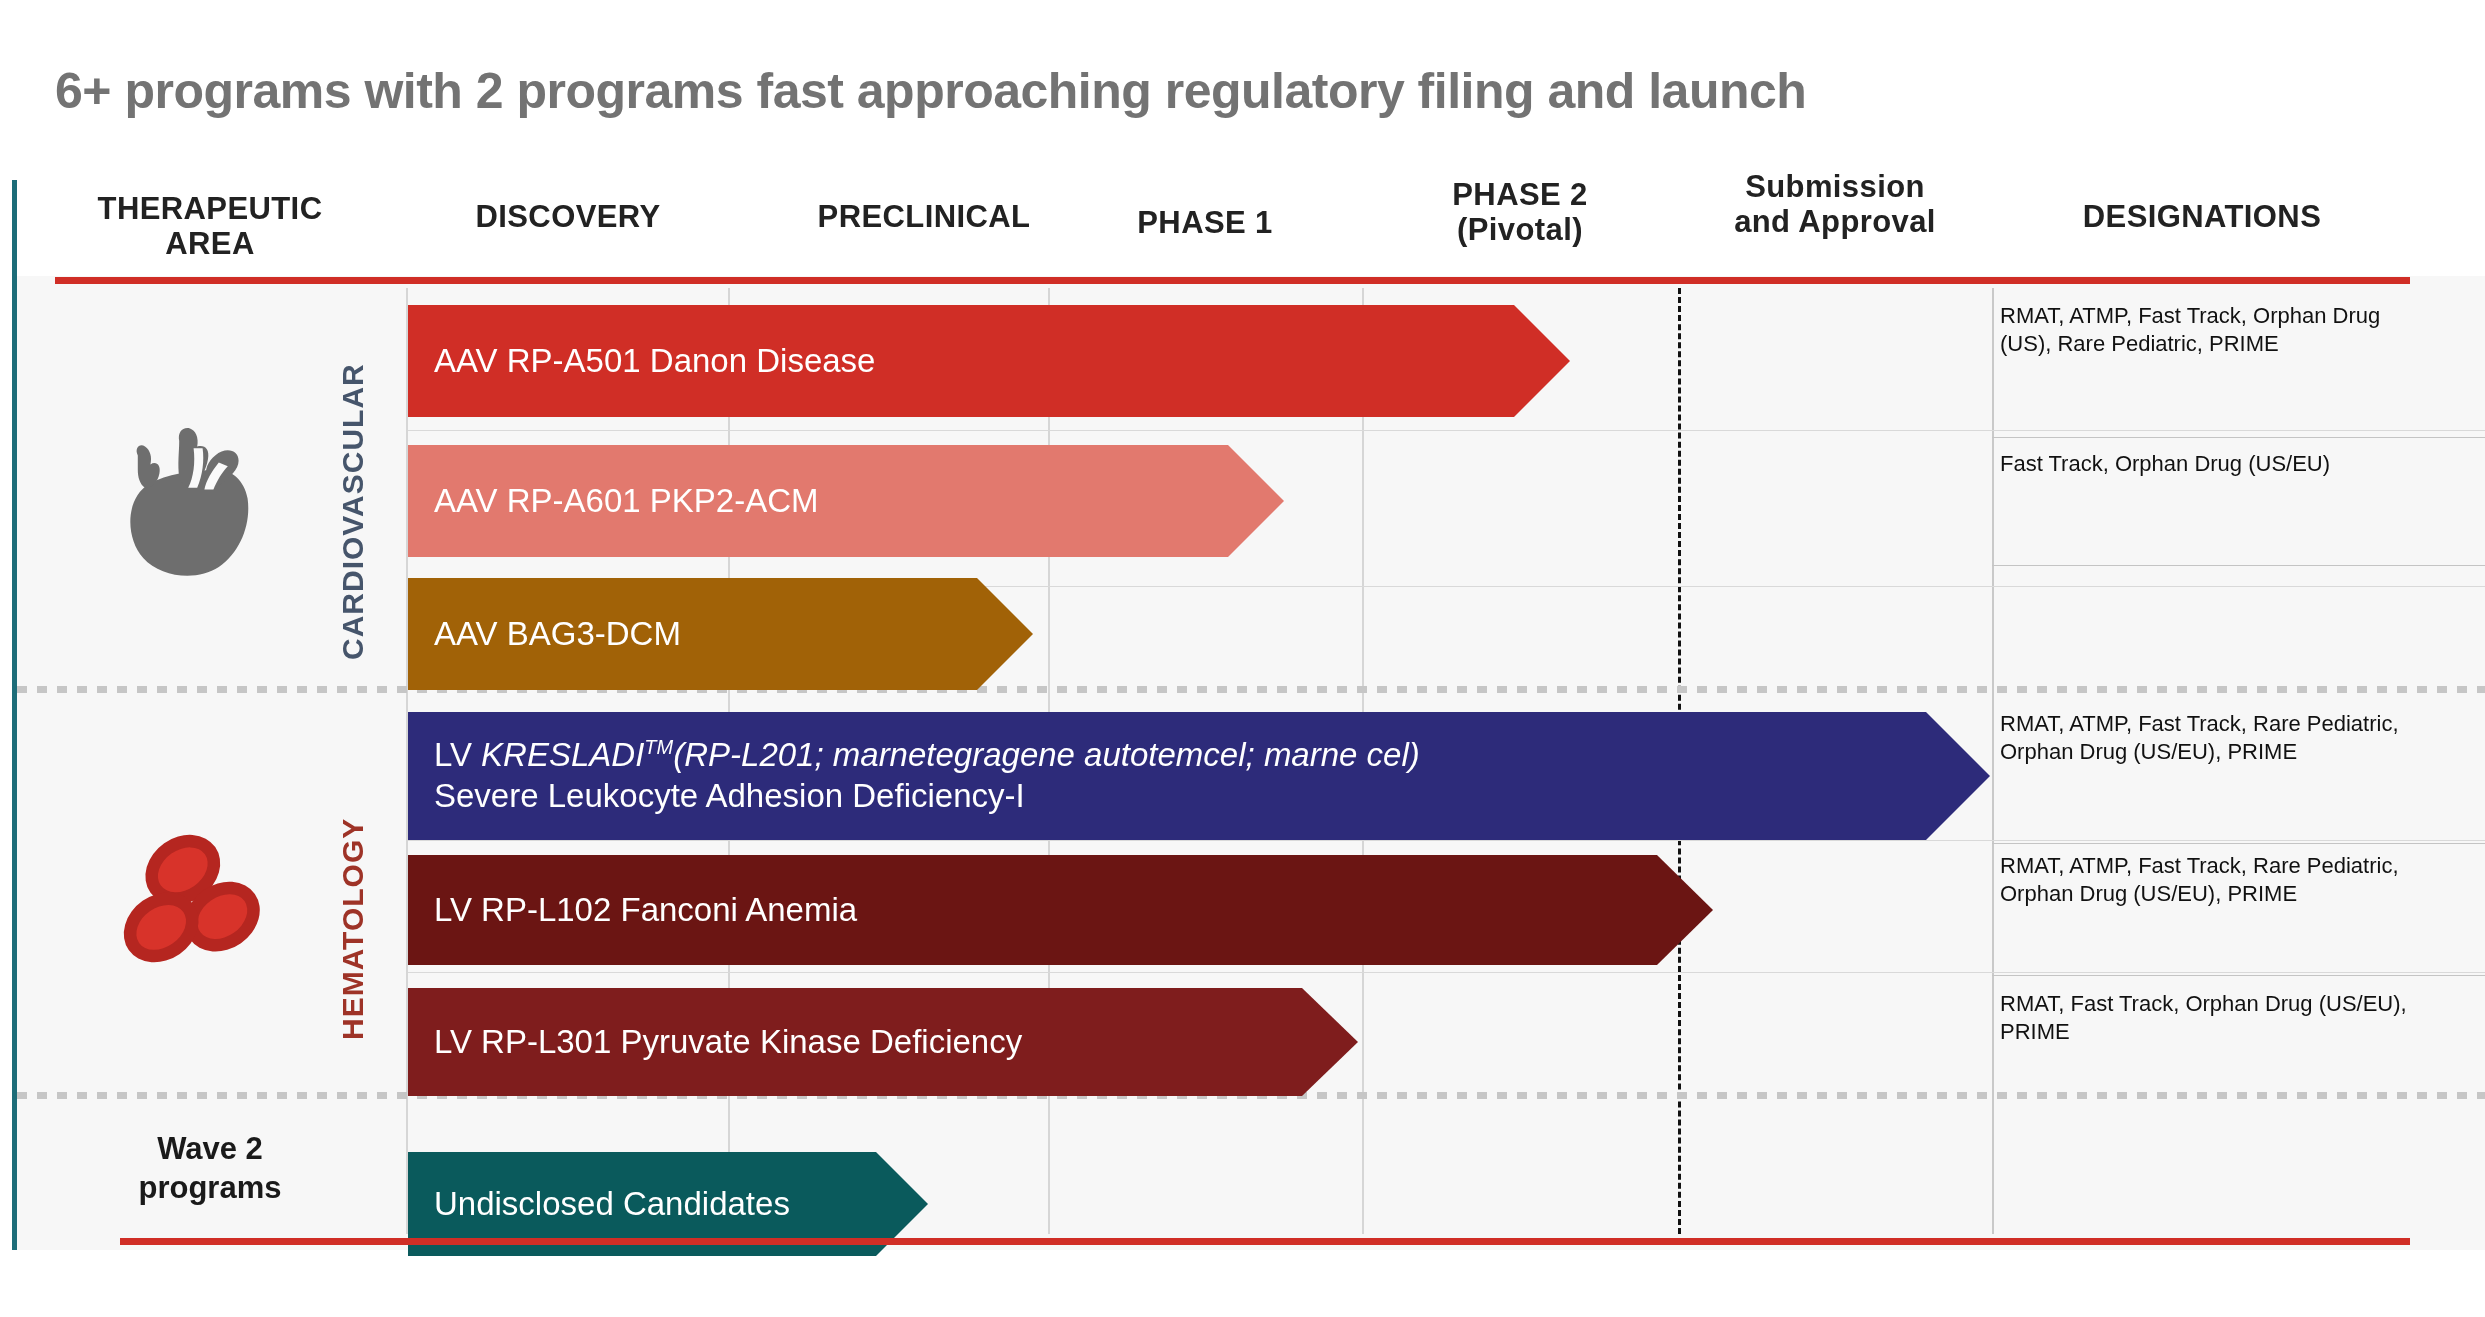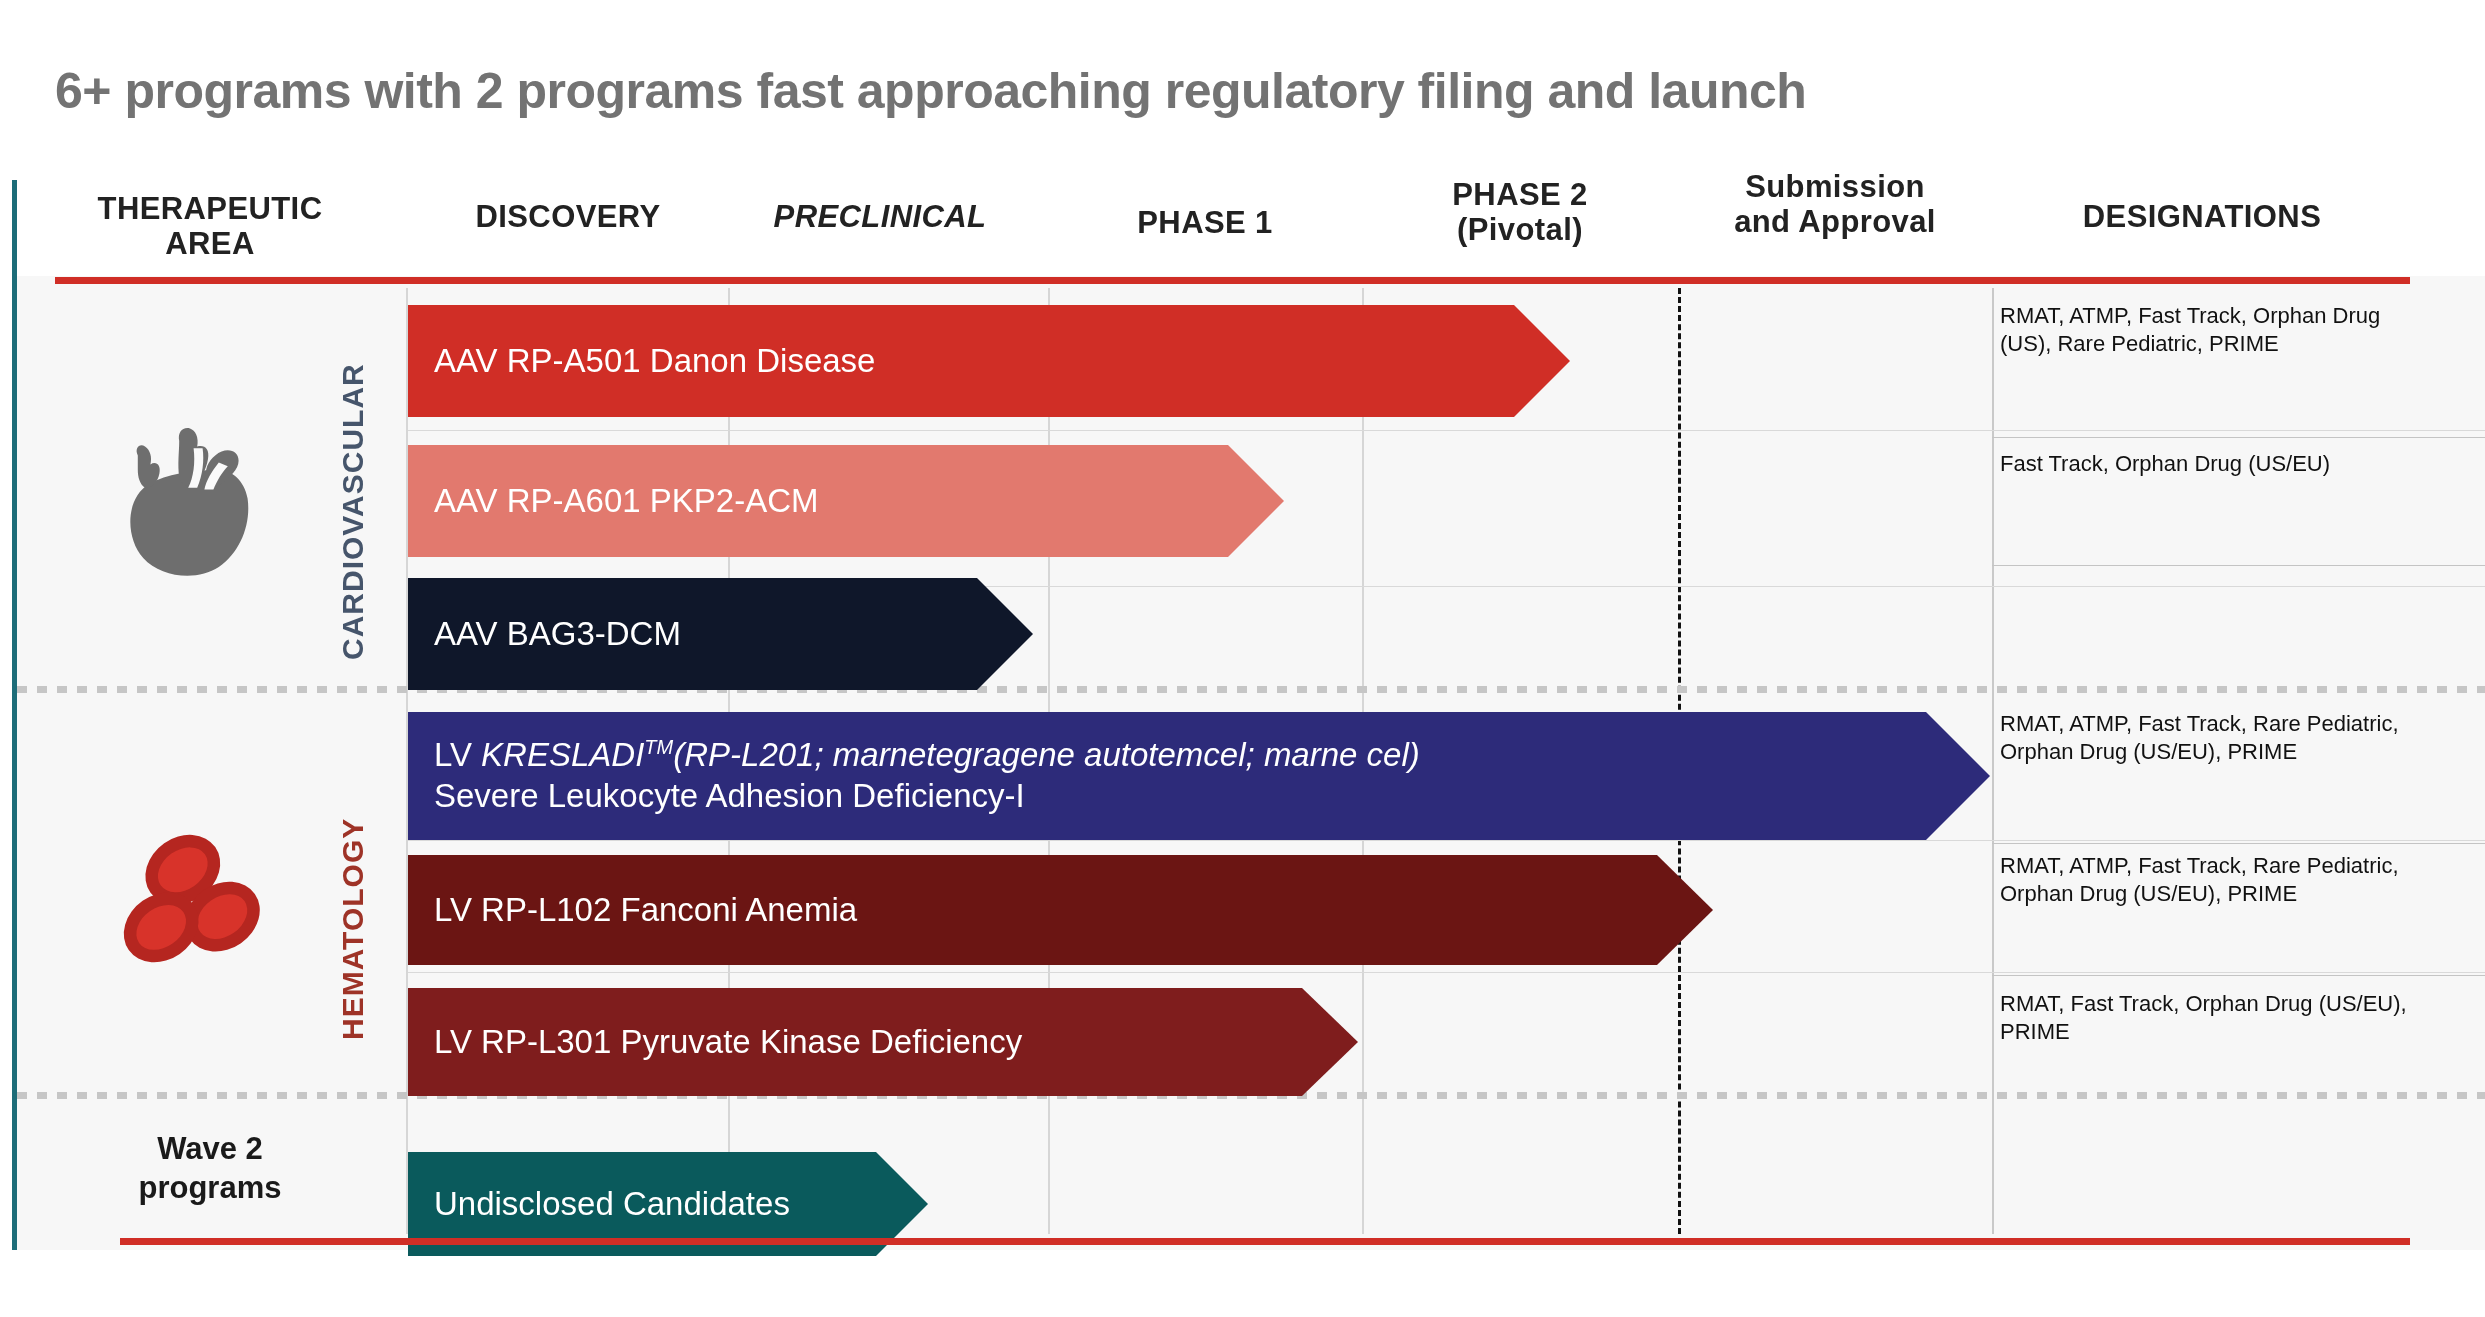--- a/index.html
+++ b/index.html
@@ -183,21 +183,21 @@
 
   <div class="chart-bg"></div>
   <div class="header-white"></div>
   <div class="left-accent"></div>
 
   <div class="col-head" style="left:45px; top:192px; width:330px;">
     <div>THERAPEUTIC</div>
     <div>AREA</div>
   </div>
   <div class="col-head" style="left:408px; top:200px; width:320px;">DISCOVERY</div>
-  <div class="col-head" style="left:720px; top:200px; width:320px;font-style:italic;">PRECLINICAL</div>
+  <div class="col-head" style="left:764px; top:200px; width:320px;">PRECLINICAL</div>
   <div class="col-head" style="left:1048px; top:206px; width:314px;">PHASE 1</div>
   <div class="col-head" style="left:1362px; top:178px; width:316px;">
     <div>PHASE 2</div>
     <div>(Pivotal)</div>
   </div>
   <div class="col-head" style="left:1678px; top:170px; width:314px;">
     <div>Submission</div>
     <div>and Approval</div>
   </div>
   <div class="col-head" style="left:1992px; top:200px; width:420px;">DESIGNATIONS</div>
@@ -266,21 +266,21 @@
   <div class="arrow" style="left:408px; top:305px; width:1162px; height:112px; background:#D02E26;
        clip-path: polygon(0 0, 1106px 0, 1162px 56px, 1106px 112px, 0 112px);">
     <span class="label">AAV RP-A501 Danon Disease</span>
   </div>
 
   <div class="arrow" style="left:408px; top:445px; width:876px; height:112px; background:#E2796E;
        clip-path: polygon(0 0, 820px 0, 876px 56px, 820px 112px, 0 112px); align-items: center;">
     <span class="label">AAV RP-A601 PKP2-ACM</span>
   </div>
 
-  <div class="arrow" style="left:408px; top:578px; width:625px; height:112px; background:#0f172a;
+  <div class="arrow" style="left:408px; top:578px; width:625px; height:112px; background:#a16207;
        clip-path: polygon(0 0, 569px 0, 625px 56px, 569px 112px, 0 112px);">
     <span class="label">AAV BAG3-DCM</span>
   </div>
 
   <div class="arrow" style="left:408px; top:712px; width:1582px; height:128px; background:#2D2B7A;
        clip-path: polygon(0 0, 1518px 0, 1582px 64px, 1518px 128px, 0 128px); align-items:center;">
     <span class="label">
       <span><span>LV </span><em>KRESLADI</em><span class="sup">TM</span><em>(RP-L201; marnetegragene autotemcel; marne cel)</em></span><br>
       <span>Severe Leukocyte Adhesion Deficiency-I</span>
     </span>

